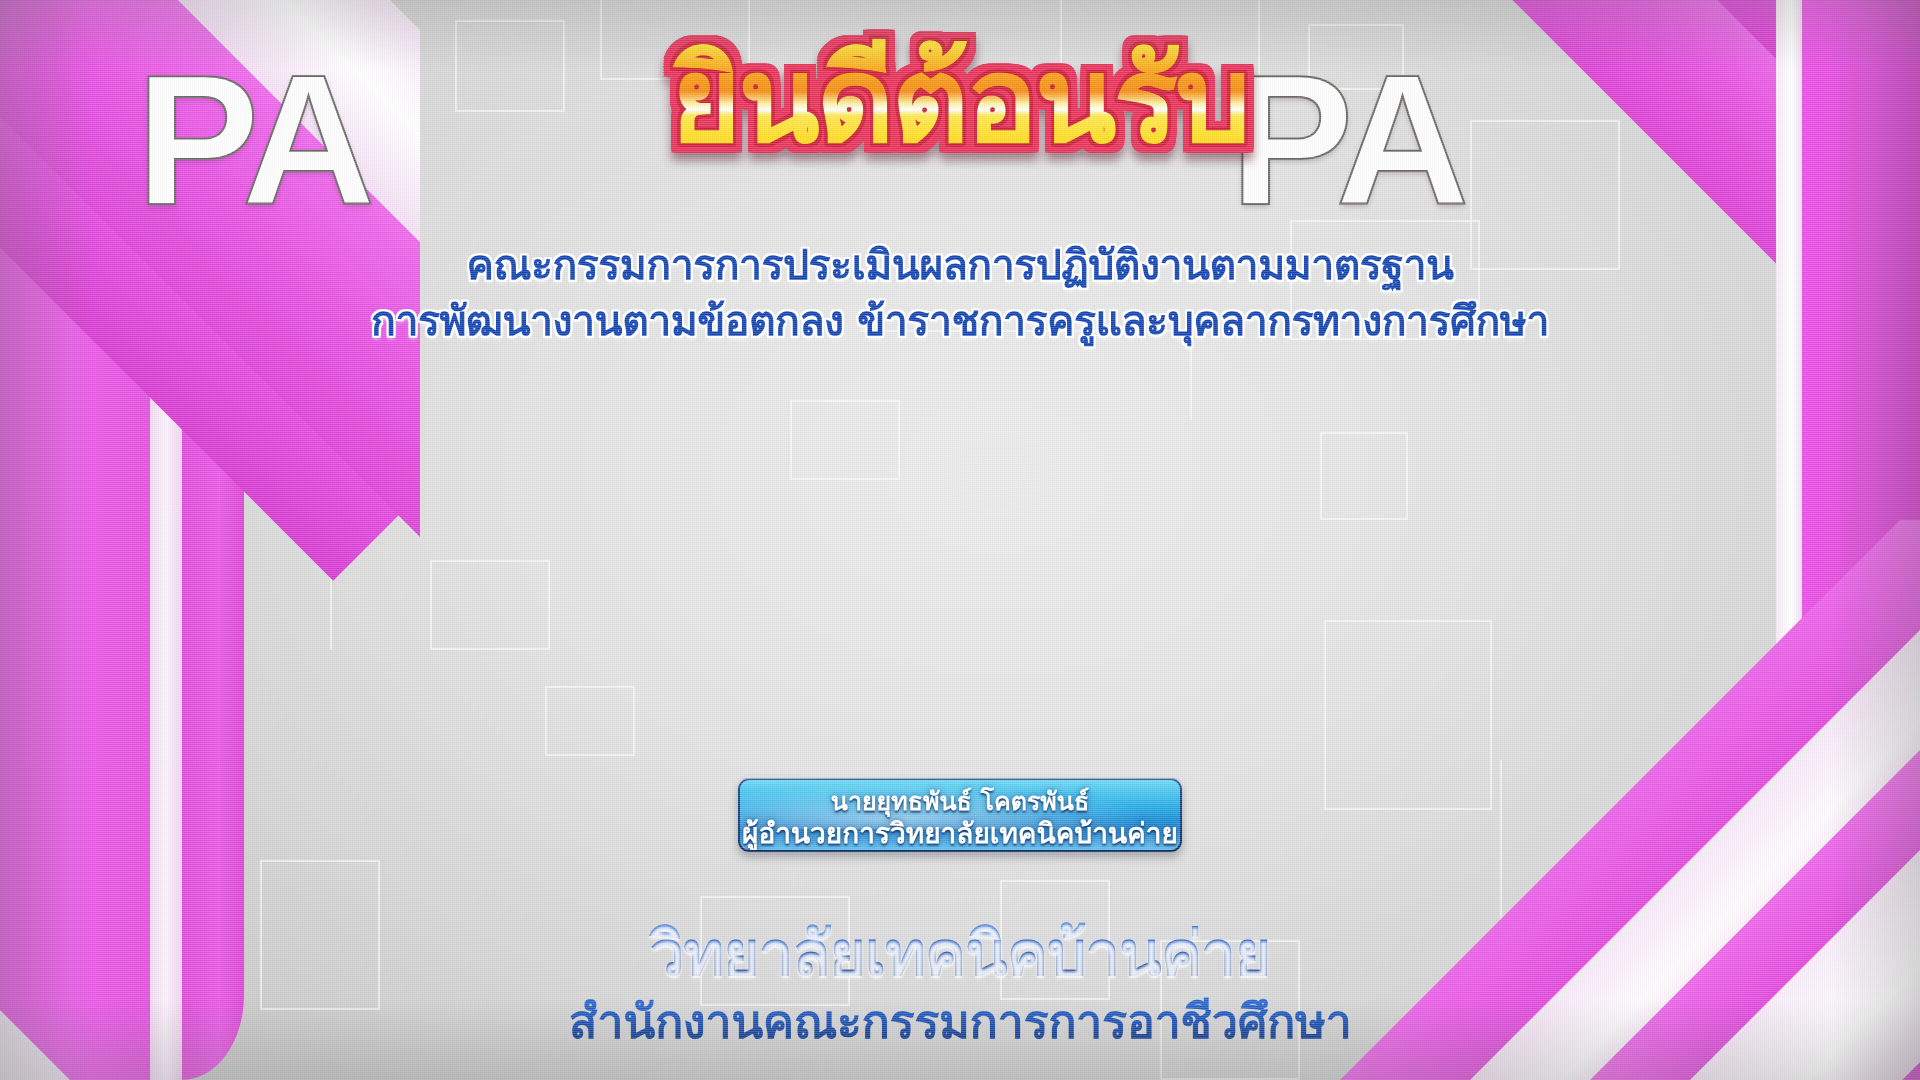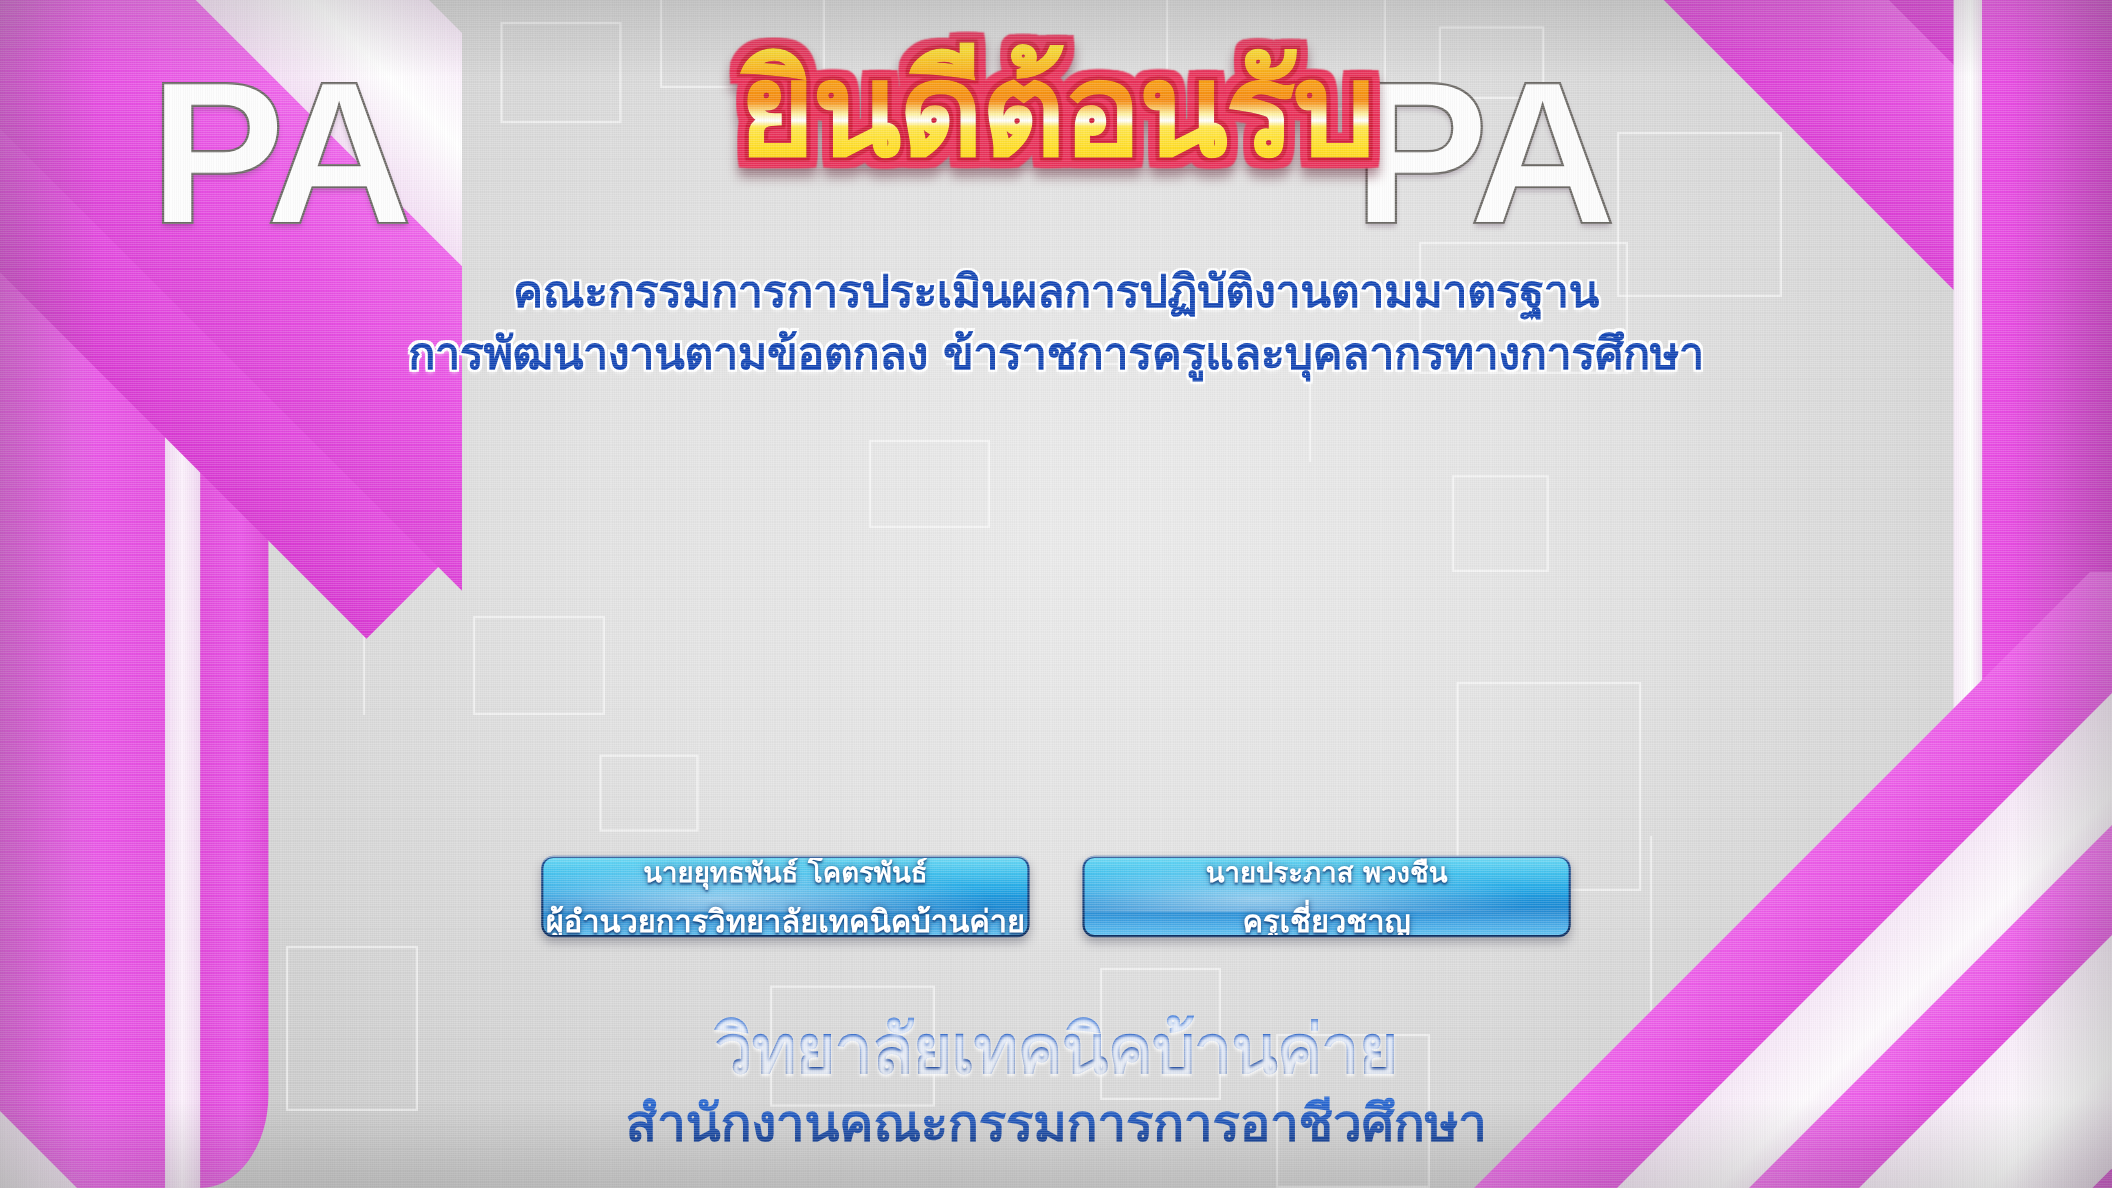--- a/index.html
+++ b/index.html
@@ -180,21 +180,21 @@
     pointer-events:none;
   }
   .person-inner::after{      
     content:""; position:absolute; left:0; bottom:0; width:100%; height:42%;
     background:linear-gradient(to bottom, rgba(255,255,255,0) 0%, rgba(255,255,255,.20) 100%);
     pointer-events:none;
   }
   .person-text{
     position:relative; z-index:2;
     height:100%; display:flex; flex-direction:column;
-    align-items:center; justify-content:flex-start; gap:15px;
+    align-items:center; justify-content:flex-end; gap:4px;
     font-family:"DejaVu Sans","Liberation Sans",sans-serif;
     color:#ffffff; font-weight:700;
     text-shadow:0 2px 2px rgba(10,50,110,.75), 0 0 6px rgba(8,45,100,.55);
   }
   .person-name{ font-size:25px; line-height:1.1; }
   .person-role{ font-size:28px; line-height:1.1; }
 
   
   #footer{ position:absolute; left:0; top:920px; width:1920px; text-align:center; }
   #footer-title{
@@ -289,28 +289,20 @@
 
     <div class="person-btn">
       <div class="person-inner">
         <div class="person-text">
           <span class="person-name">นายยุทธพันธ์ โคตรพันธ์</span>
           <span class="person-role">ผู้อำนวยการวิทยาลัยเทคนิคบ้านค่าย</span>
         </div>
       </div>
     </div>
 
-    <div class="person-btn">
-      <div class="person-inner">
-        <div class="person-text">
-          <span class="person-name">นายประภาส พวงชื่น</span>
-          <span class="person-role">ครูเชี่ยวชาญ</span>
-        </div>
-      </div>
-    </div>
 
 
   </div>
 
   <div id="footer">
     <div id="footer-title">วิทยาลัยเทคนิคบ้านค่าย</div>
     <div id="footer-sub">สำนักงานคณะกรรมการการอาชีวศึกษา</div>
   </div>
 
   <div id="texture"></div>

